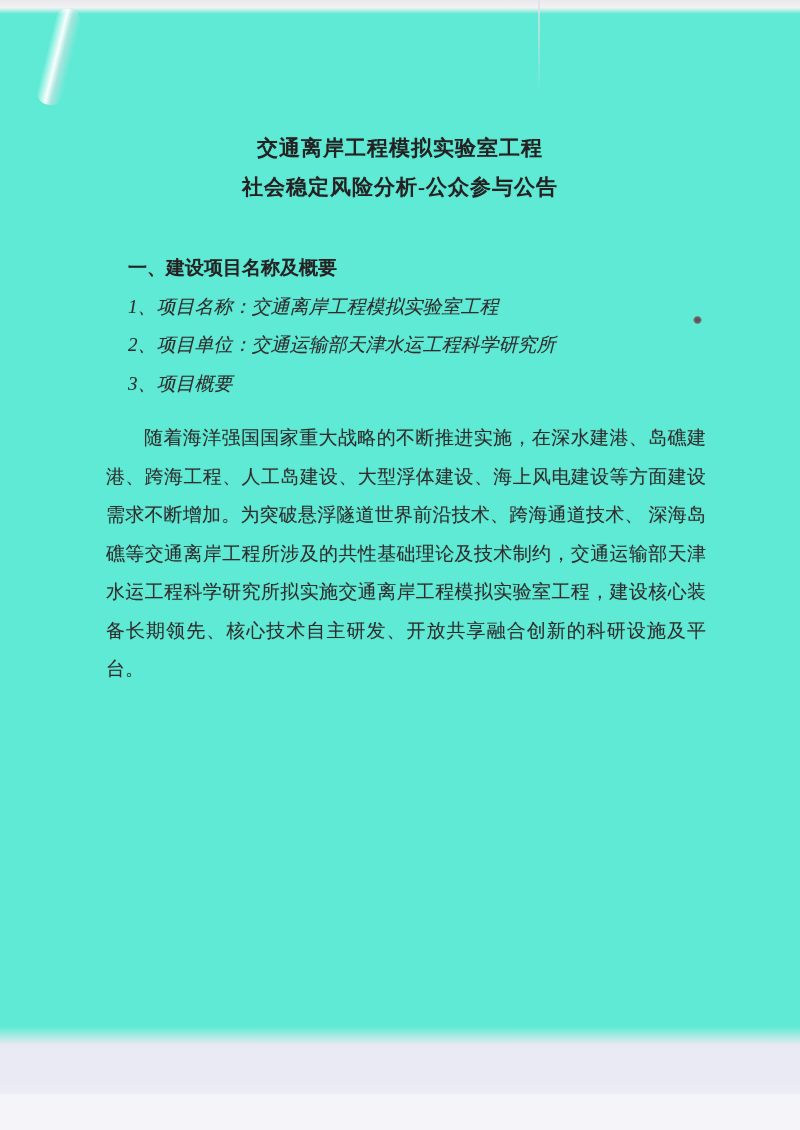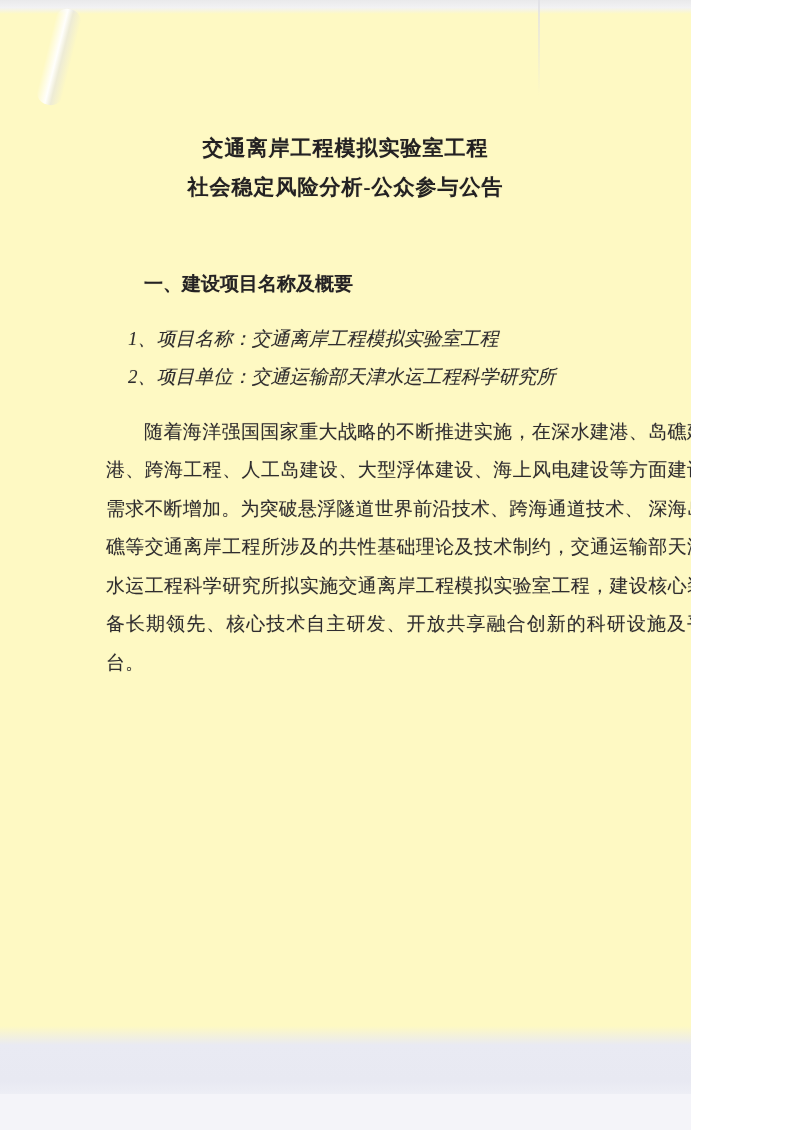--- a/index.html
+++ b/index.html
@@ -2,24 +2,24 @@
 <html lang="zh"><head>
 <meta charset="utf-8">
 <style>
   html, body {
     margin: 0;
     padding: 0;
     background: #ffffff;
   }
   .sheet {
     position: relative;
-    width: 691px;
+    width: 800px;
     height: 1130px;
     overflow: hidden;
-    background: #fef9c3;
+    background: #5eead4;
     font-family: "Liberation Serif", "DejaVu Serif", serif;
   }
   
   .top-strip {
     position: absolute; top: 0; left: 0; right: 0; height: 14px;
     background: linear-gradient(180deg, #e9e9eb 0%, #f2f2f4 55%, rgba(248,248,249,0) 100%);
   }
   .fold-crease {
     position: absolute; top: 8px; left: 46px; width: 26px; height: 98px;
     transform: rotate(14deg);
@@ -51,21 +51,21 @@
     color: #232122; letter-spacing: 1px;
     text-shadow: 0 0 1px rgba(70,66,68,0.3);
   }
   .content {
     position: absolute; top: 249px; left: 90px; width: 632px;
     font-size: 19px; line-height: 38.5px;
     color: #2f2d2e;
     text-shadow: 0 0 1px rgba(70,66,68,0.28);
   }
   .heading {
-    margin: 16px;
+    margin: 0;
     font-size: 19px; font-weight: bold;
     color: #242223;
     text-indent: 2em;
   }
   .item {
     margin: 0;
     text-indent: 2em;
     font-style: italic;
   }
   .para {
@@ -88,16 +88,17 @@
 
   <header class="title-block">
     <div>交通离岸工程模拟实验室工程</div>
     <div>社会稳定风险分析-公众参与公告</div>
   </header>
 
   <main class="content">
     <h2 class="heading">一、建设项目名称及概要</h2>
     <p class="item">1、项目名称：交通离岸工程模拟实验室工程</p>
     <p class="item">2、项目单位：交通运输部天津水运工程科学研究所</p>
+    <p class="item">3、项目概要</p>
     <p class="para">随着海洋强国国家重大战略的不断推进实施，在深水建港、岛礁建港、跨海工程、人工岛建设、大型浮体建设、海上风电建设等方面建设需求不断增加。为突破悬浮隧道世界前沿技术、跨海通道技术、 深海岛礁等交通离岸工程所涉及的共性基础理论及技术制约，交通运输部天津水运工程科学研究所拟实施交通离岸工程模拟实验室工程，建设核心装备长期领先、核心技术自主研发、开放共享融合创新的科研设施及平台。</p>
   </main>
 
 </div>
 
 </body></html>

